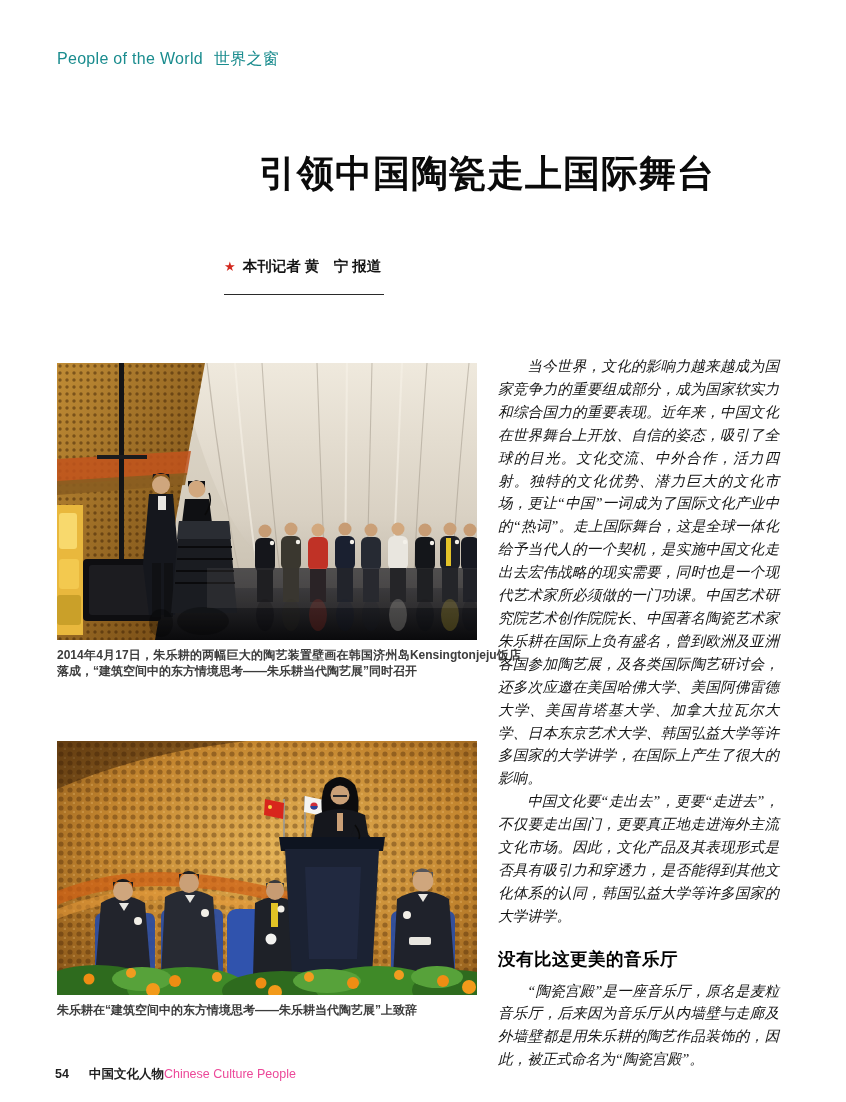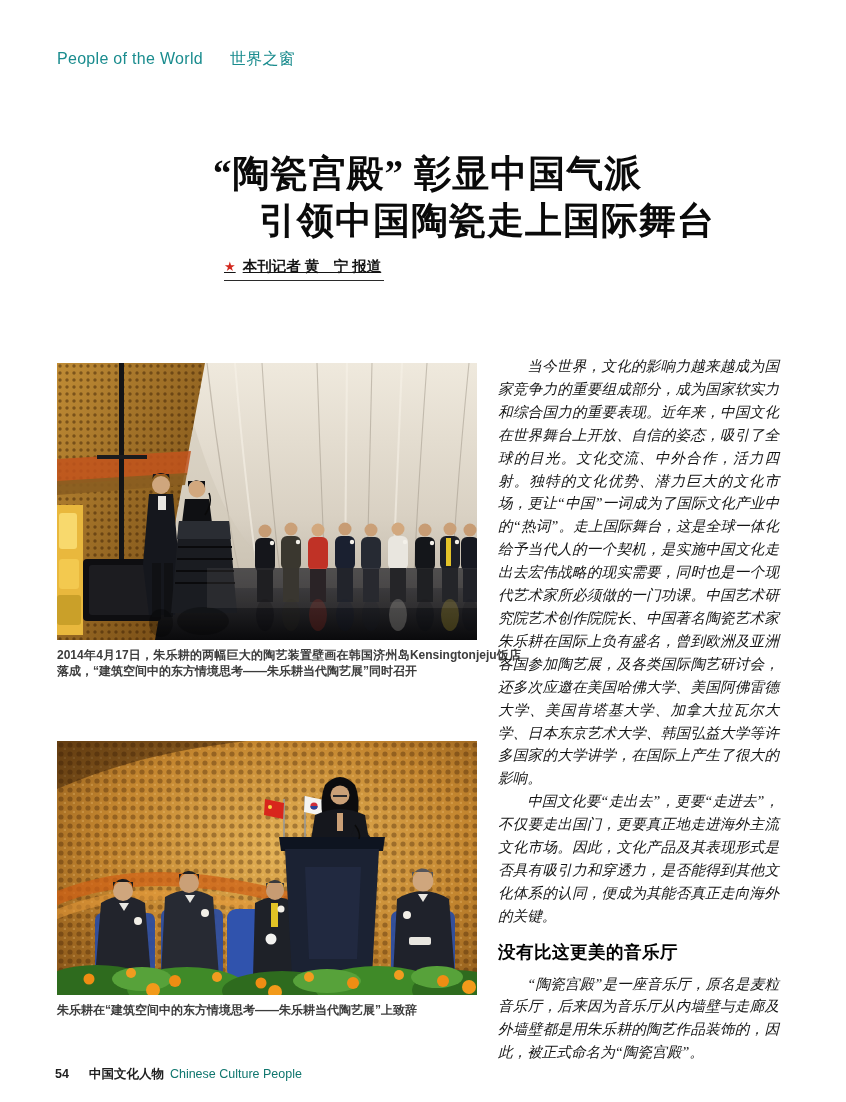--- a/index.html
+++ b/index.html
@@ -7,34 +7,34 @@
   body {
     width:846px; height:1102px; position:relative; overflow:hidden;
     font-family:"Liberation Sans","DejaVu Sans",sans-serif;
   }
   .page { position:absolute; inset:0; background:#fff; }
 
   .kicker {
     position:absolute; left:57px; top:49px;
     font-size:16px; color:#1a8c8e; letter-spacing:.3px;
   }
-  .kicker .zh { margin-left:27px; }
+  .kicker .zh { margin-left:11px; }
 
   .title {
     position:absolute; left:213px; top:150px;
     font-family:"Liberation Serif","DejaVu Serif",serif;
     font-weight:700; color:#0a0a0a; font-size:37px; line-height:47px;
     white-space:nowrap; letter-spacing:1px;
   }
   .title .t2 { display:block; margin-left:46px; }
 
   .byline {
     position:absolute; left:224px; top:257px;
     font-size:14.5px; font-weight:bold; color:#151515;
-    border-bottom:1.5px solid #2a2a2a; padding:0 3px 4px 0;text-decoration:underline;
+    border-bottom:1.5px solid #2a2a2a; padding:0 3px 18px 0;
   }
   .byline .star { color:#d3281e; margin-right:7px; font-size:13px; }
 
   .fig { position:absolute; left:57px; width:464px; }
   .fig1 { top:363px; }
   .fig2 { top:741px; }
   .photo { width:420px; overflow:hidden; line-height:0; background:#6b6b6b; }
   .fig1 .photo { height:277px; }
   .fig2 .photo { height:254px; }
   figcaption {
@@ -43,39 +43,38 @@
   }
 
   .body-col {
     position:absolute; left:498px; top:355px; width:281px;
     font-family:"Liberation Serif","DejaVu Serif",serif;
     font-size:14.6px; line-height:22.9px; color:#141414; text-align:justify;
   }
   .body-col p { text-indent:2em;font-style:italic; }
   .body-col h2 {
     font-family:"Liberation Sans","DejaVu Sans",sans-serif;
-    font-size:17.5px; color:#000; margin:13px 0 9px; letter-spacing:.5px;
+    font-size:17.5px; color:#000; margin:20px 0 9px; letter-spacing:.5px;
   }
 
   .footer { position:absolute; left:55px; top:1066px; font-size:12.5px; color:#1e1e1e; }
   .footer .pn { font-weight:bold; margin-right:20px; }
-  .footer .mz { font-weight:bold; margin-right:6px; }
-  .footer .me { color:#0f766e; }
+  .footer .mz { font-weight:bold; margin-right:0; }
+  .footer .me { color:#ec4899; }
 </style>
 </head>
 <body>
 
 <div class="page">
 
   <header class="kicker">
     <span class="en">People of the World</span><span class="zh">世界之窗</span>
   </header>
 
   <h1 class="title">
-    <span class="t1">“陶瓷宫殿” 彰显中国气派</span>
     <span class="t2">引领中国陶瓷走上国际舞台</span>
   </h1>
 
   <div class="byline">
     <span class="star">★</span><span>本刊记者 黄　宁 报道</span>
   </div>
 
   <figure class="fig fig1">
     <div class="photo">
       <svg width="420" height="277" viewBox="0 0 420 277">
@@ -321,21 +320,21 @@
           <circle cx="96" cy="249" r="7" fill="#f29a1a"></circle>
             <circle cx="218" cy="251" r="7" fill="#f29a1a"></circle>
         </g>
       </svg>
     </div>
     <figcaption>朱乐耕在“建筑空间中的东方情境思考——朱乐耕当代陶艺展”上致辞</figcaption>
   </figure>
 
   <div class="body-col">
     <p>当今世界，文化的影响力越来越成为国家竞争力的重要组成部分，成为国家软实力和综合国力的重要表现。近年来，中国文化在世界舞台上开放、自信的姿态，吸引了全球的目光。文化交流、中外合作，活力四射。独特的文化优势、潜力巨大的文化市场，更让“中国”一词成为了国际文化产业中的“热词”。走上国际舞台，这是全球一体化给予当代人的一个契机，是实施中国文化走出去宏伟战略的现实需要，同时也是一个现代艺术家所必须做的一门功课。中国艺术研究院艺术创作院院长、中国著名陶瓷艺术家朱乐耕在国际上负有盛名，曾到欧洲及亚洲各国参加陶艺展，及各类国际陶艺研讨会，还多次应邀在美国哈佛大学、美国阿佛雷德大学、美国肯塔基大学、加拿大拉瓦尔大学、日本东京艺术大学、韩国弘益大学等许多国家的大学讲学，在国际上产生了很大的影响。</p>
-    <p>中国文化要“走出去”，更要“走进去”，不仅要走出国门，更要真正地走进海外主流文化市场。因此，文化产品及其表现形式是否具有吸引力和穿透力，是否能得到其他文化体系的认同，便成为其能否真正走向海外的关键。</p>
+    <p>中国文化要“走出去”，更要“走进去”，不仅要走出国门，更要真正地走进海外主流文化市场。因此，文化产品及其表现形式是否具有吸引力和穿透力，是否能得到其他文化体系的认同，韩国弘益大学等许多国家的大学讲学。</p>
     <h2>没有比这更美的音乐厅</h2>
     <p>“陶瓷宫殿”是一座音乐厅，原名是麦粒音乐厅，后来因为音乐厅从内墙壁与走廊及外墙壁都是用朱乐耕的陶艺作品装饰的，因此，被正式命名为“陶瓷宫殿”。</p>
 
   </div>
 
   <footer class="footer">
     <span class="pn">54</span><span class="mz">中国文化人物</span><span class="me">Chinese Culture People</span>
   </footer>
 
 </div>

